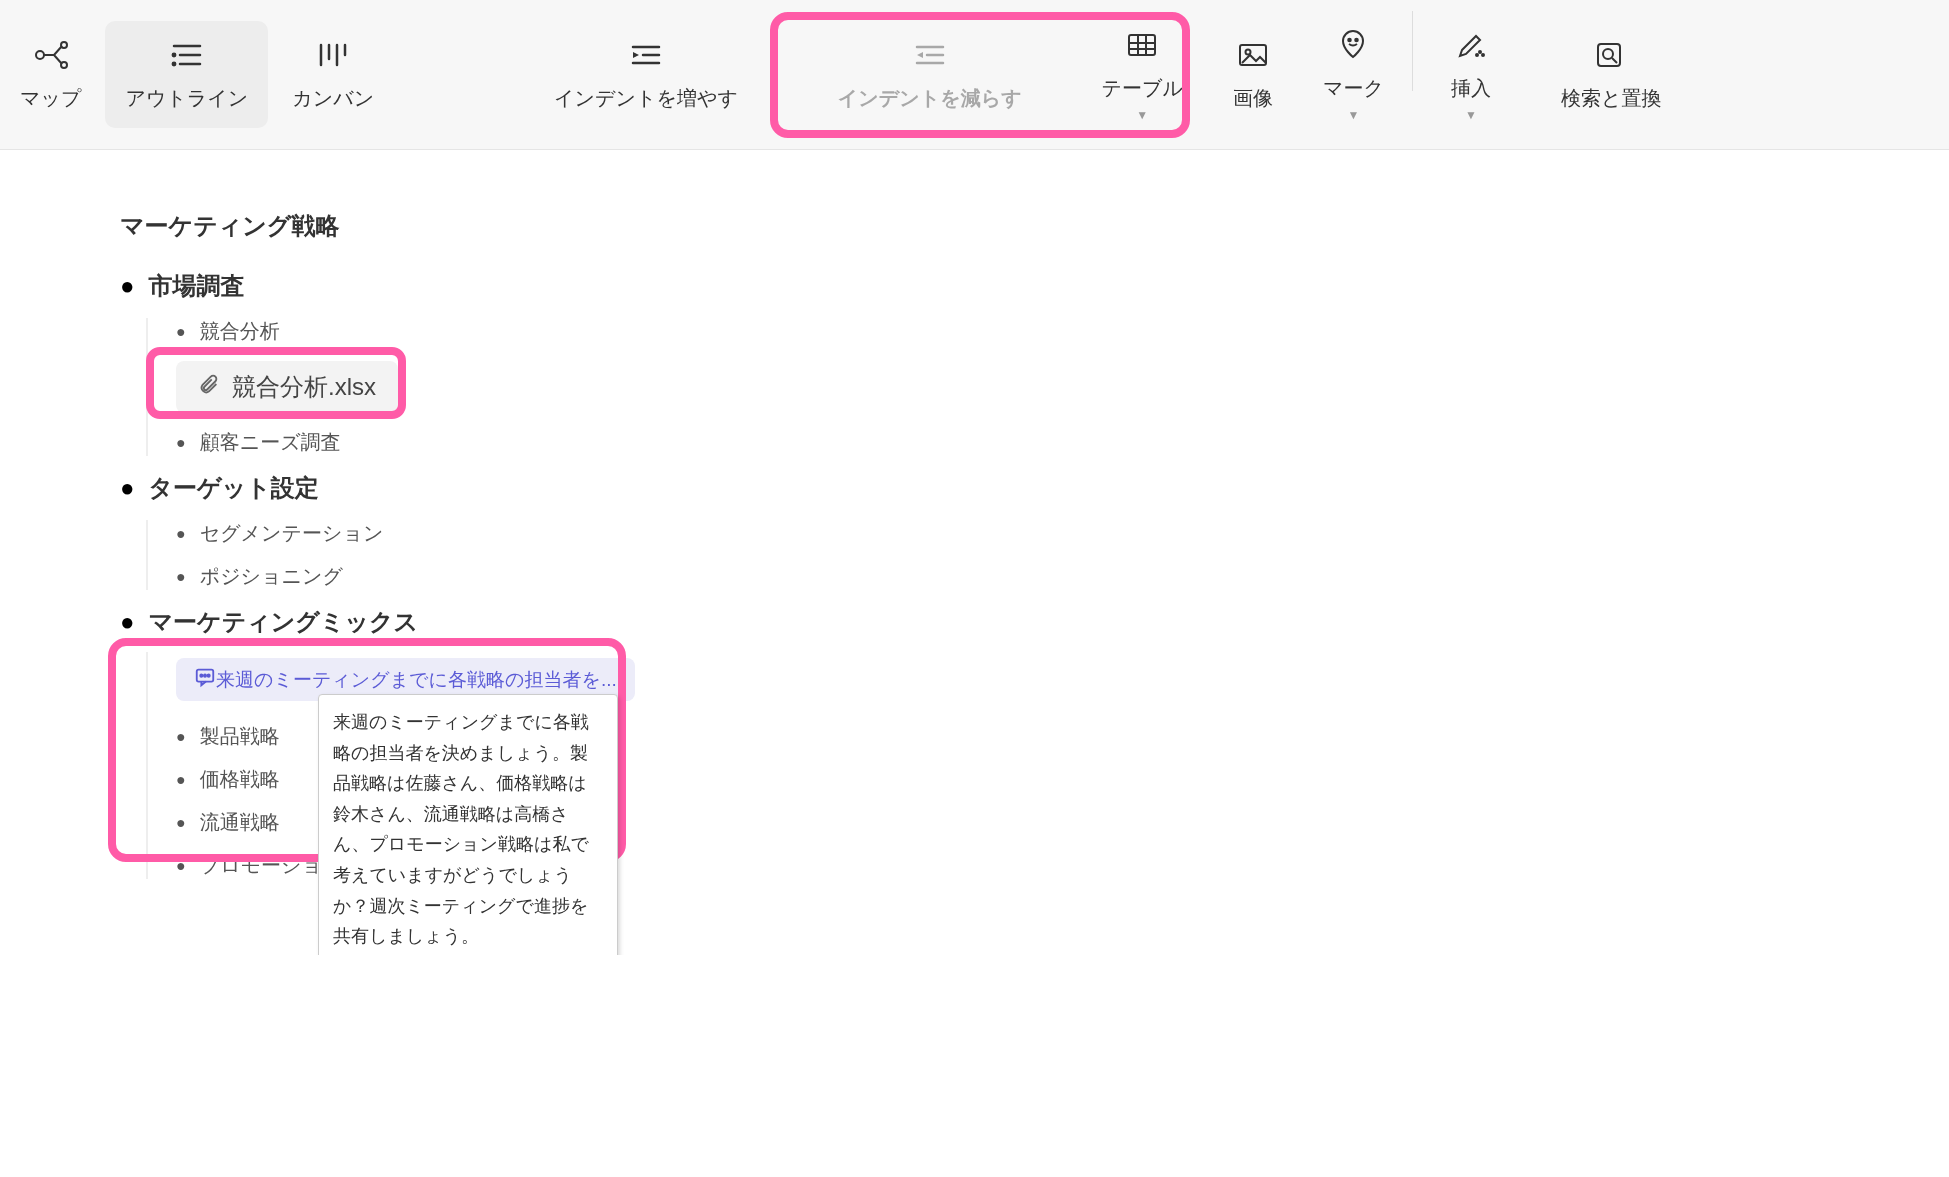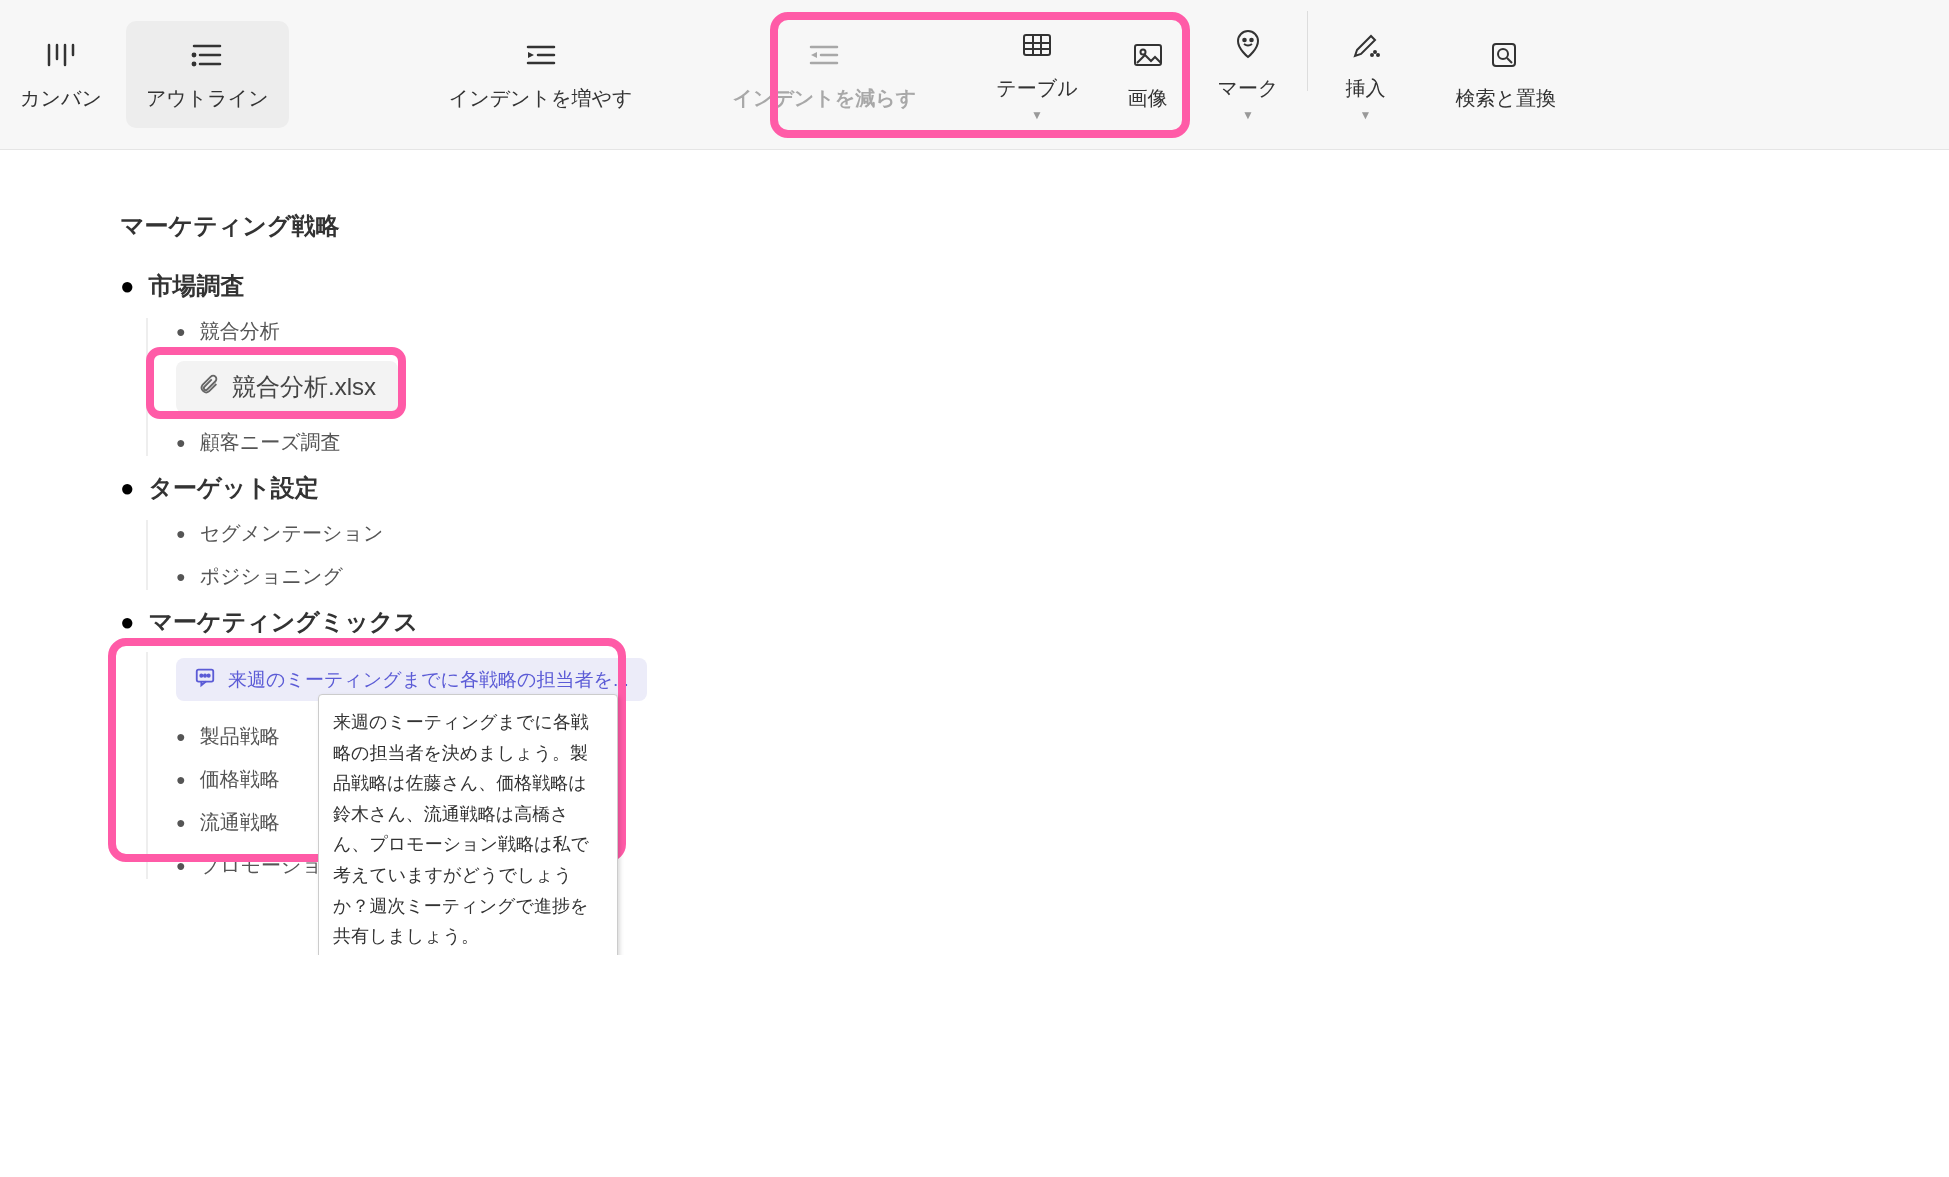--- a/index.html
+++ b/index.html
@@ -163,21 +163,20 @@
       border-radius: 14px;
       pointer-events: none;
     }
 
     .mix-wrap {
       position: relative;
     }
     .comment-chip {
       display: inline-flex;
       align-items: center;
-      gap: 12px;
       background: #ececf9;
       border-radius: 8px;
       padding: 8px 18px;
       font-size: 19px;
       color: #5b5bd6;
       cursor: pointer;
       margin: 6px 0 6px 0;
     }
     .tooltip {
       position: absolute;
@@ -205,44 +204,55 @@
       pointer-events: none;
       z-index: 1;
     }
   </style>
 </head>
 <body>
 
 <div class="toolbar">
 
   <div class="toolbar-group-views">
-
-    <div class="toolbar-btn">
-      <div class="icon-wrap">
-        <svg width="34" height="28" viewBox="0 0 34 28" fill="none" stroke="#333" stroke-width="2.5" stroke-linecap="round">
-          <line x1="5" y1="4" x2="5" y2="24"></line>
-          <line x1="13" y1="4" x2="13" y2="18"></line>
-          <line x1="21" y1="4" x2="21" y2="24"></line>
-          <line x1="29" y1="4" x2="29" y2="14"></line>
-        </svg>
-      </div>
-      <div class="label">カンバン</div>
+    <div class="toolbar-btn">
+      <div class="icon-wrap">
+        <svg width="34" height="30" viewBox="0 0 34 30" fill="none" stroke="#333" stroke-width="2">
+          <circle cx="6" cy="15" r="4"></circle>
+            <path d="M10 15 L20 15 M20 15 L28 6 M20 15 L28 24"></path>
+            <circle cx="30" cy="5" r="3"></circle>
+            <circle cx="30" cy="25" r="3"></circle>
+        </svg>
+      </div>
+      <div class="label">マップ</div>
     </div>
 
     <div class="toolbar-btn active">
       <div class="icon-wrap">
         <svg width="34" height="28" viewBox="0 0 34 28" fill="none" stroke="#333" stroke-width="2.5" stroke-linecap="round">
           <line x1="4" y1="5" x2="30" y2="5"></line>
           <line x1="10" y1="14" x2="30" y2="14"></line>
           <line x1="10" y1="23" x2="30" y2="23"></line>
           <circle cx="4" cy="14" r="1.2" fill="#333"></circle>
           <circle cx="4" cy="23" r="1.2" fill="#333"></circle>
         </svg>
       </div>
       <div class="label">アウトライン</div>
+    </div>
+
+    <div class="toolbar-btn">
+      <div class="icon-wrap">
+        <svg width="34" height="28" viewBox="0 0 34 28" fill="none" stroke="#333" stroke-width="2.5" stroke-linecap="round">
+          <line x1="5" y1="4" x2="5" y2="24"></line>
+          <line x1="13" y1="4" x2="13" y2="18"></line>
+          <line x1="21" y1="4" x2="21" y2="24"></line>
+          <line x1="29" y1="4" x2="29" y2="14"></line>
+        </svg>
+      </div>
+      <div class="label">カンバン</div>
     </div>
 
   </div>
 
   <div class="toolbar-group-indent">
     <div class="toolbar-btn">
       <div class="icon-wrap">
         <svg width="34" height="26" viewBox="0 0 34 26" fill="none" stroke="#333" stroke-width="2.5" stroke-linecap="round">
           <line x1="4" y1="5" x2="30" y2="5"></line>
           <line x1="14" y1="13" x2="30" y2="13"></line>

